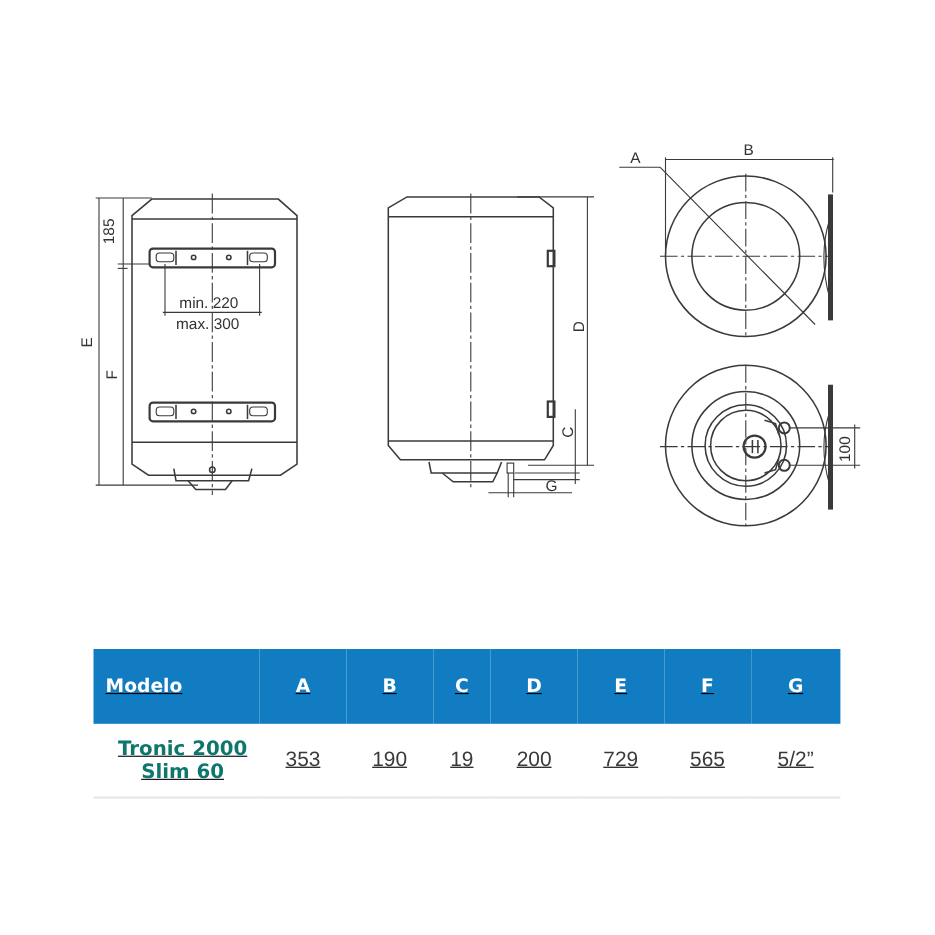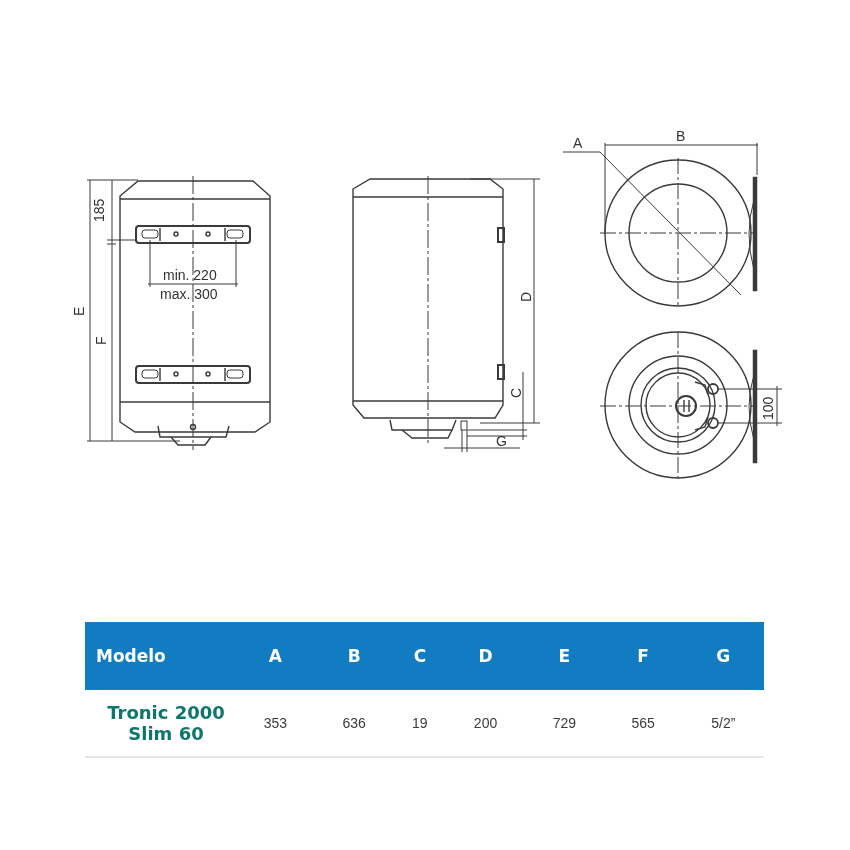--- a/index.html
+++ b/index.html
@@ -1,25 +1,25 @@
 <!DOCTYPE html>
 <html><head>
 <meta charset="utf-8">
 <style>
   html, body { margin:0; padding:0; background:#ffffff; }
   body { width:850px; height:850px; position:relative; overflow:hidden; font-family:"Liberation Sans", sans-serif; }
   .drawing { position:absolute; left:0; top:0; width:850px; height:560px; }
   .drawing svg { position:absolute; left:0; top:0; }
   .dim-label { font-family:"Liberation Sans", sans-serif; font-size:14px; fill:#333; }
-  table.spec { position:absolute; left:85px; top:622px; width:679px; border-collapse:collapse; }
+  table.spec { position:absolute; left:85px; top:590px; width:679px; border-collapse:collapse;text-decoration:underline; }
   table.spec thead tr { background:#117cc1; height:68px; }
   table.spec th { color:#ffffff; font-weight:bold; font-size:17px; text-align:center; padding:0; font-family:"DejaVu Sans", sans-serif; }
   table.spec th.model { text-align:left; padding-left:11px; width:140px; }
   table.spec tbody tr { height:67px; border-bottom:2px solid #e3e6ea; }
-  table.spec td { color:#3a3a3a; font-size:14px; text-align:center; padding:0; }
+  table.spec td { color:#3a3a3a; font-size:19px; text-align:center; padding:0; }
   table.spec td.model { text-align:center; padding-left:11px; font-weight:bold; color:#0f766e; line-height:21px; font-family:"DejaVu Sans", sans-serif; font-size:18px; }
 </style>
 </head>
 <body>
 
 <div class="drawing">
 <svg width="850" height="560" viewBox="0 0 850 560">
   <g stroke="#3a3a3a" fill="none" stroke-width="1.4">
 
     <g>
@@ -161,21 +161,21 @@
       <th>G</th>
     </tr>
   </thead>
   <tbody>
     <tr>
       <td class="model">
         <div>Tronic 2000</div>
         <div>Slim 60</div>
       </td>
       <td>353</td>
-      <td>636</td>
+      <td>190</td>
       <td>19</td>
       <td>200</td>
       <td>729</td>
       <td>565</td>
       <td>5/2”</td>
     </tr>
   </tbody>
 </table>
 
 </body></html>

